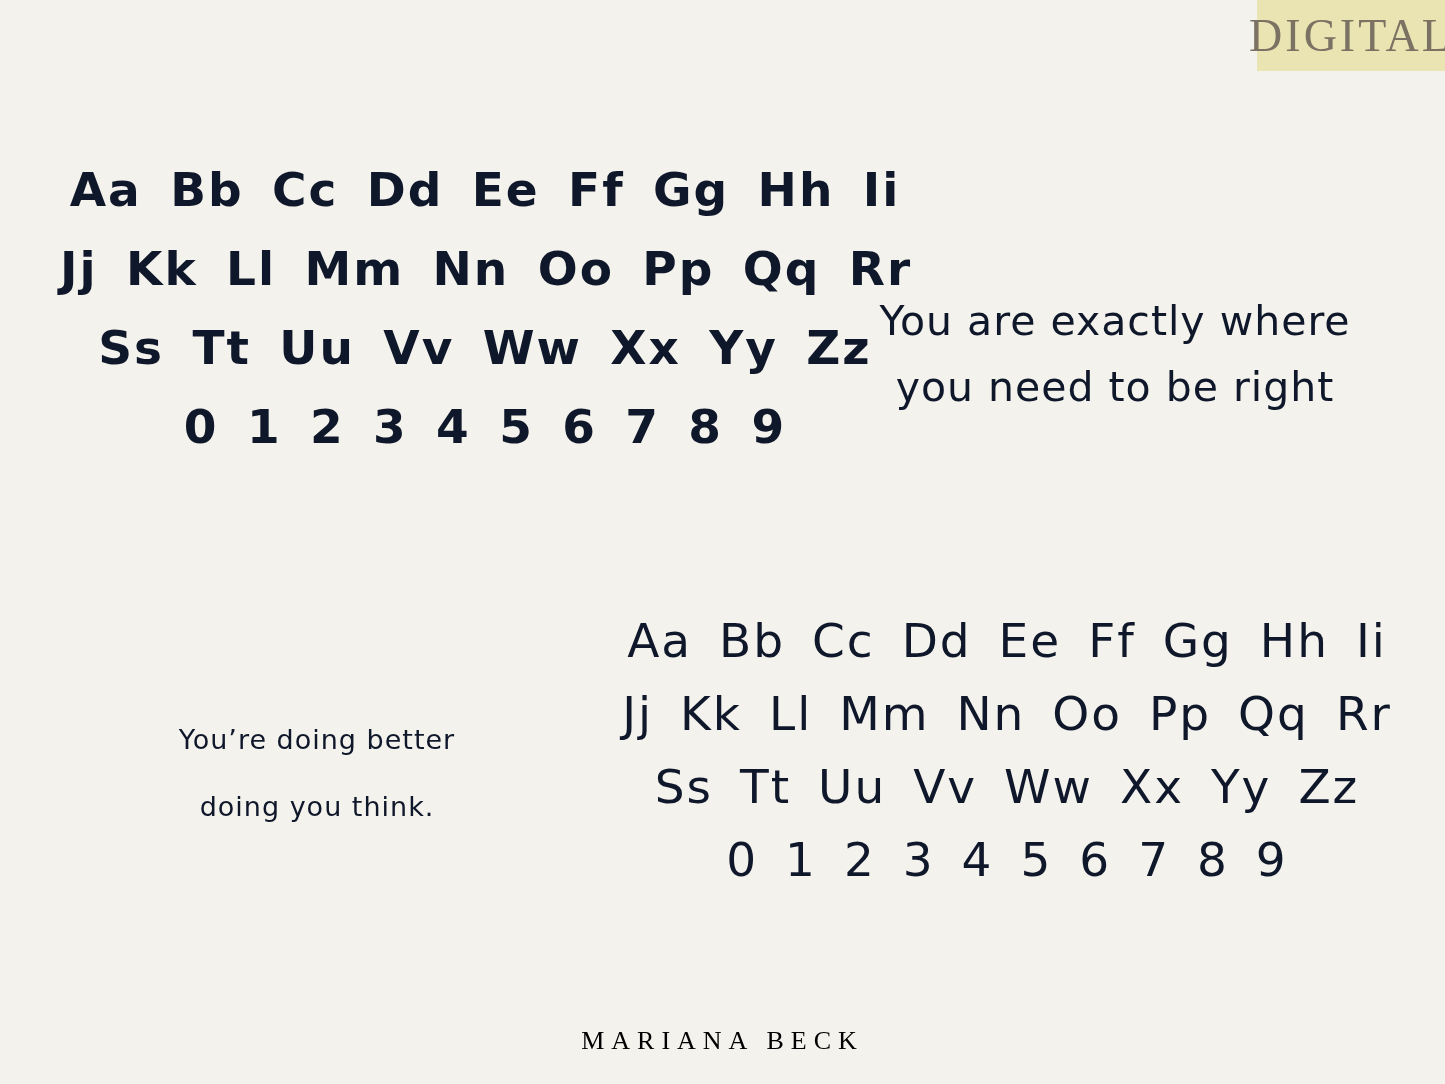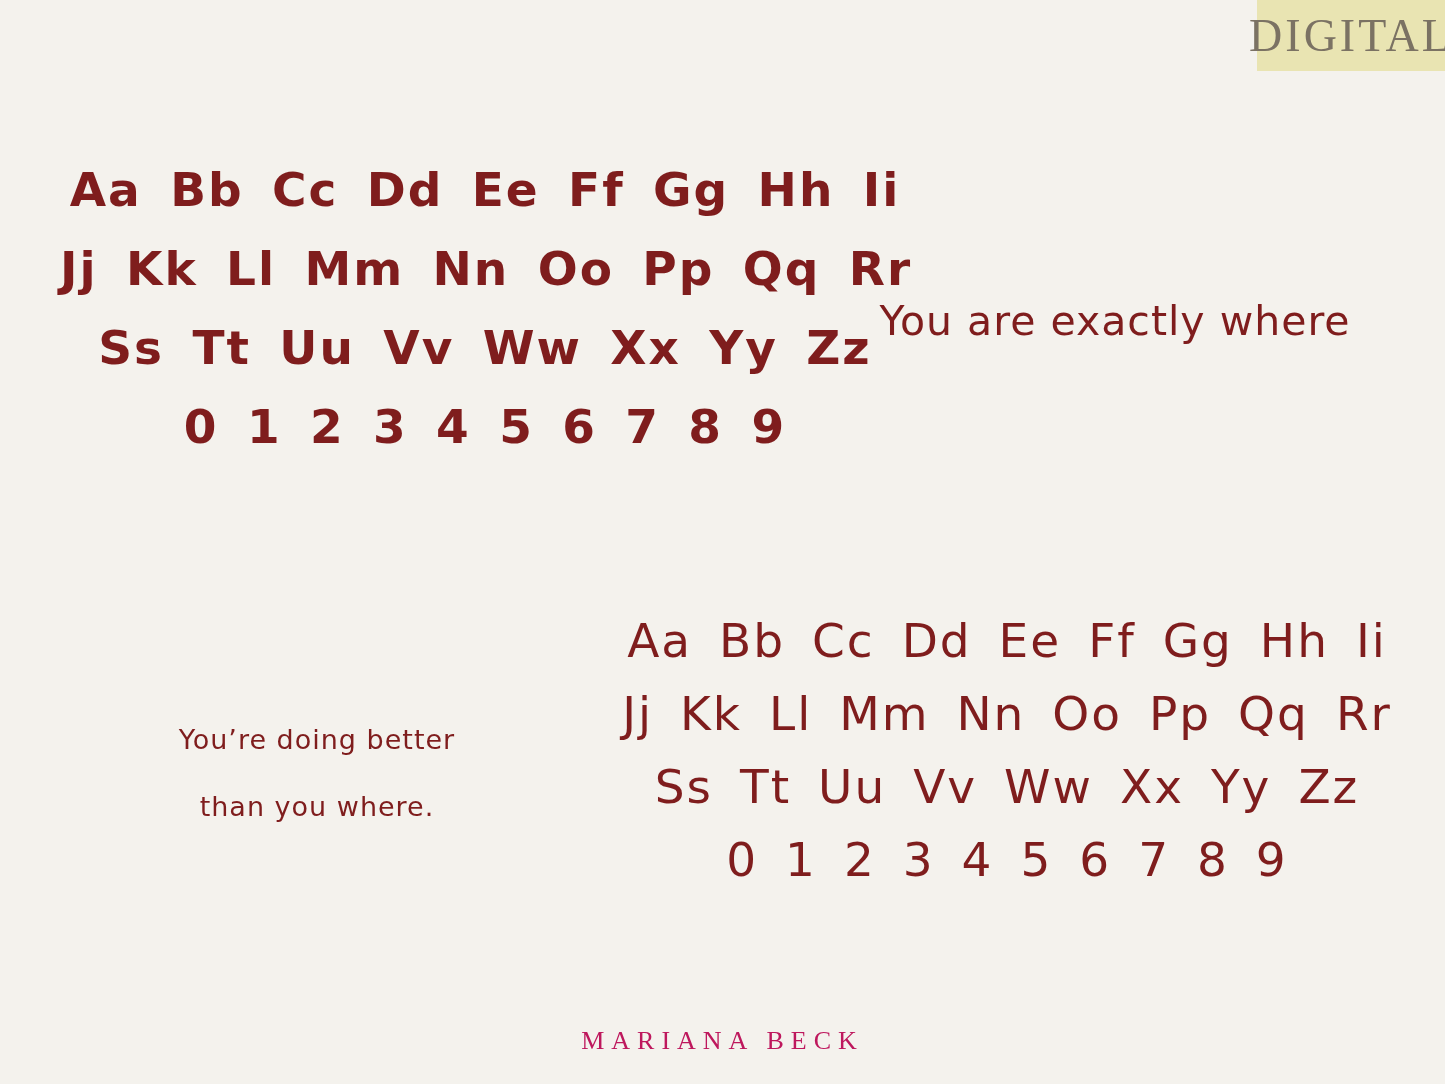--- a/index.html
+++ b/index.html
@@ -33,21 +33,21 @@
     font-size: 46px;
     letter-spacing: 3px;
     color: #7b7263;
   }
 
   
   .hand {
     position: absolute;
     text-align: center;
     white-space: nowrap;
-    color: #7f1d1d;
+    color: #0f172a;
   }
   .hand .line { display: block; }
 
   .specimen-bold {
     left: 60px;
     top: 150px;
     width: 850px;
     font-size: 47px;
     font-weight: 700;
     line-height: 79px;
@@ -88,46 +88,47 @@
     position: absolute;
     left: 0;
     right: 0;
     top: 1026px;
     text-align: center;
   }
   .footer span {
     font-family: "Liberation Serif", serif;
     font-size: 26px;
     letter-spacing: 7px;
-    color: #be185d;
+    color: #000000;
   }
 </style>
 </head>
 <body>
 
 <div class="canvas">
 
   <div class="badge">
     <span>DIGITAL</span>
   </div>
 
   <div class="hand specimen-bold">
     <span class="line">Aa Bb Cc Dd Ee Ff Gg Hh Ii</span>
     <span class="line">Jj Kk Ll Mm Nn Oo Pp Qq Rr</span>
     <span class="line">Ss Tt Uu Vv Ww Xx Yy Zz</span>
     <span class="line">0 1 2 3 4 5 6 7 8 9</span>
   </div>
 
   <div class="hand quote-right">
     <span class="line">You are exactly where</span>
+    <span class="line">you need to be right</span>
   </div>
 
   <div class="hand quote-left">
     <span class="line">You’re doing better</span>
-    <span class="line">than you where.</span>
+    <span class="line">doing you think.</span>
   </div>
 
   <div class="hand specimen-light">
     <span class="line">Aa Bb Cc Dd Ee Ff Gg Hh Ii</span>
     <span class="line">Jj Kk Ll Mm Nn Oo Pp Qq Rr</span>
     <span class="line">Ss Tt Uu Vv Ww Xx Yy Zz</span>
     <span class="line">0 1 2 3 4 5 6 7 8 9</span>
   </div>
 
   <div class="footer">

